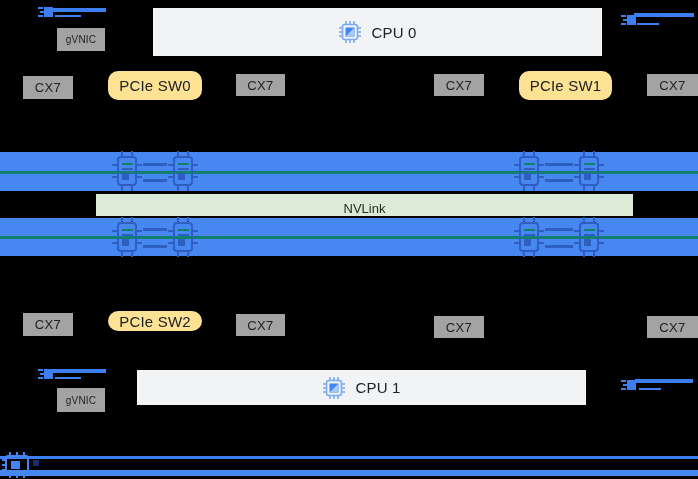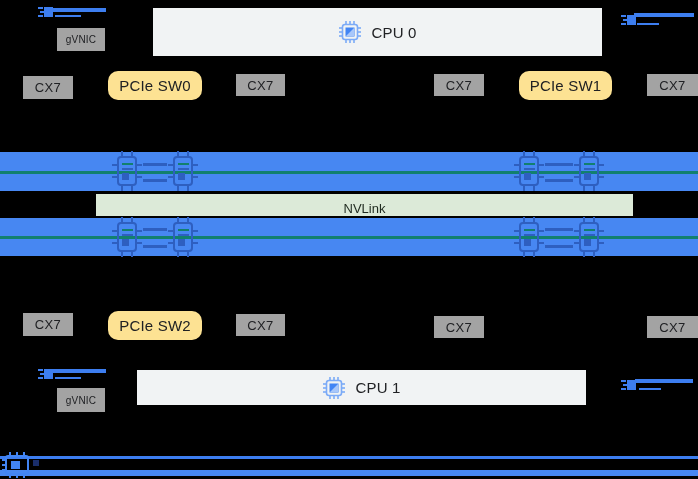--- a/index.html
+++ b/index.html
@@ -243,21 +243,21 @@
     <line x1="10" y1="18" x2="21" y2="18" stroke="#2e5fc0" stroke-width="2"></line>
   </svg>
   <div class="pair-dash" style="left:143px;top:228px;width:24px;"></div>
   <div class="pair-dash" style="left:143px;top:245px;width:24px;"></div>
   <div class="pair-dash" style="left:545px;top:228px;width:28px;"></div>
   <div class="pair-dash" style="left:545px;top:245px;width:28px;"></div>
 
   <div class="box blue-box cx7" style="left:23px;top:313px;width:50px;height:23px;">
     <span>CX7</span>
   </div>
-  <div class="box yellow-box sw-label" style="left:108px;top:311px;width:94px;height:29px;">
+  <div class="box yellow-box sw-label" style="left:108px;top:311px;width:94px;height:20px;">
     <span>PCIe SW2</span>
   </div>
   <div class="box blue-box cx7" style="left:236px;top:314px;width:49px;height:22px;">
     <span>CX7</span>
   </div>
   <div class="box blue-box cx7" style="left:434px;top:316px;width:50px;height:22px;">
     <span>CX7</span>
   </div>
   <div class="box blue-box cx7" style="left:647px;top:316px;width:51px;height:22px;">
     <span>CX7</span>

